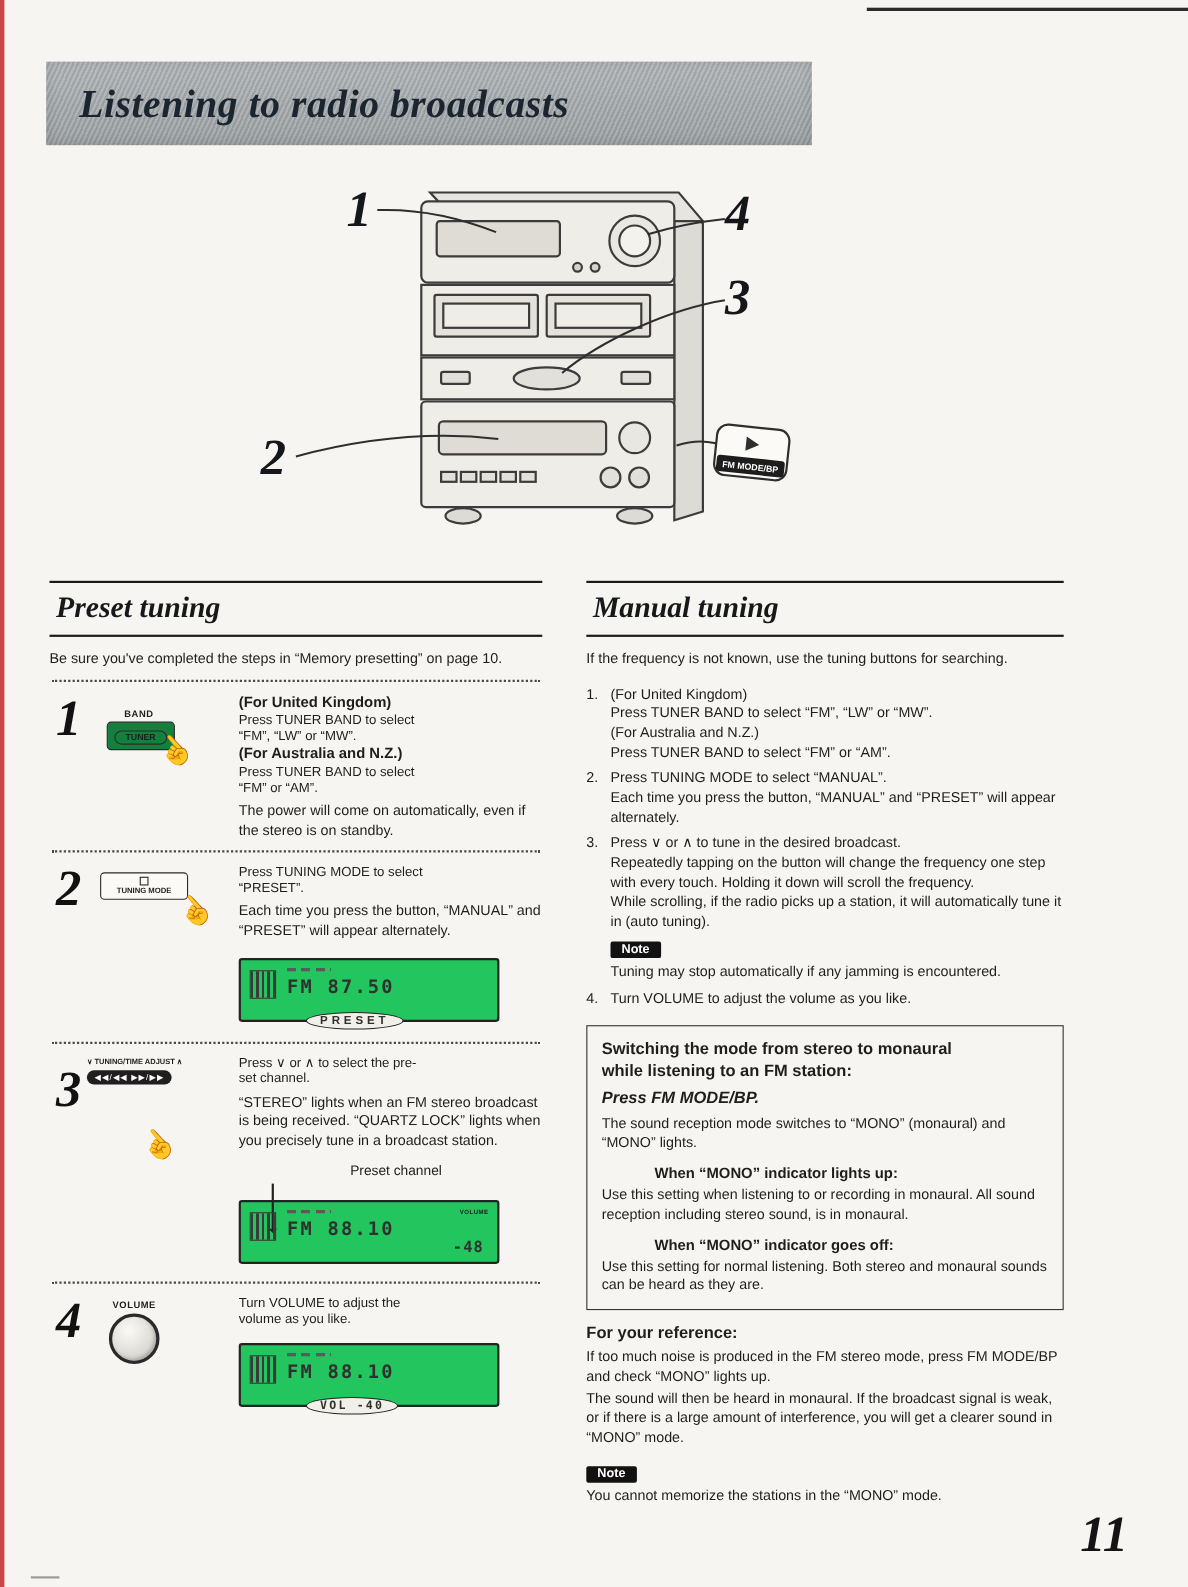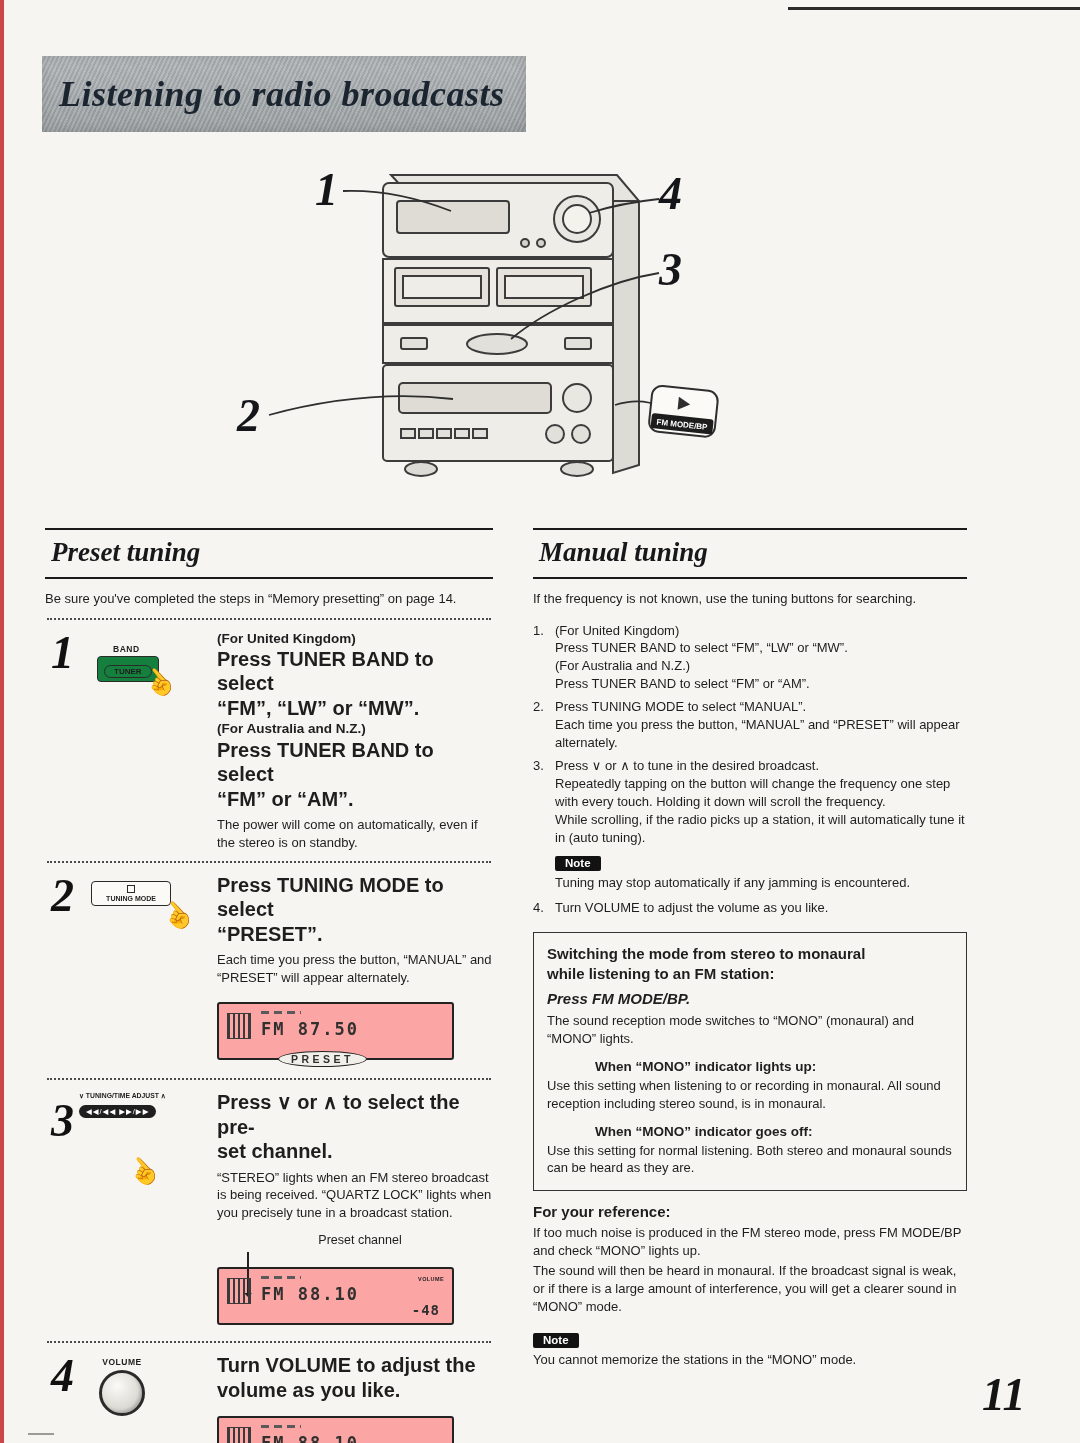--- a/index.html
+++ b/index.html
@@ -10,25 +10,25 @@
     font-family:"Liberation Sans", sans-serif;
     color:#1e1e1e;
     overflow:hidden;
   }
   .red-edge { position:absolute; left:0; top:0; width:4px; height:100%; background:#c2272c; opacity:.85; }
   .scan-line-top { position:absolute; right:0; top:7px; width:292px; height:3px; background:#2b2b2b; }
   .scan-dot-bl { position:absolute; left:28px; bottom:8px; width:26px; height:2px; background:#9a9a96; }
 
   
   .title-banner {
-    position:absolute; left:42px; top:56px; width:484px; height:76px;
+    position:absolute; left:42px; top:56px; width:696px; height:76px;
     background:
       repeating-linear-gradient(115deg, rgba(255,255,255,.10) 0 2px, rgba(0,0,0,.07) 2px 4px),
       linear-gradient(#b2b6b8, #9da2a5);
-    display:flex; align-items:center; padding-left:17px;
+    display:flex; align-items:center; padding-left:30px;
     box-shadow: inset 0 0 12px rgba(0,0,0,.12);
   }
   .title-banner h1 {
     font-family:"Liberation Serif", serif; font-style:italic; font-weight:bold;
     font-size:36px; color:#1b2530; letter-spacing:.5px;
   }
 
   
   .illustration { position:absolute; left:225px; top:146px; width:520px; height:372px; }
   .illustration svg { width:100%; height:100%; }
@@ -52,21 +52,21 @@
   
   .step { display:flex; margin:4px 0 2px; }
   .gutter { width:172px; flex:none; position:relative; min-height:110px; }
   .num {
     position:absolute; left:6px; top:0;
     font-family:"Liberation Serif", serif; font-style:italic; font-weight:bold;
     font-size:46px; line-height:1; color:#111;
   }
   .content { flex:1; }
   .lead { font-weight:bold; font-size:13.5px; line-height:1.3; }
-  .cmd  { font-weight:bold; font-size:20px;  line-height:1.22; }
+  .cmd  { font-weight:normal; font-size:12px;  line-height:1.22; }
   .content .p { margin-top:5px; }
 
   .hand { display:inline-block; font-size:26px; transform:rotate(-42deg); color:#222; line-height:1; }
 
   
   .band-icon { position:absolute; left:52px; top:14px; width:100px; }
   .band-label { font-size:8.5px; font-weight:bold; margin:0 0 2px 16px; letter-spacing:.5px; }
   .band-box { border:1.5px solid #2a2a2a; border-radius:4px; padding:3px 6px; display:inline-block; background:#15803d; }
   .band-btn { border:1.5px solid #2a2a2a; border-radius:9px; font-size:8px; font-weight:bold; padding:1px 9px; display:inline-block; }
   .band-icon .hand { position:absolute; right:22px; top:26px; }
@@ -89,21 +89,21 @@
   .vol-label { font-size:8.5px; font-weight:bold; letter-spacing:.5px; margin-bottom:3px; }
   .knob {
     width:46px; height:46px; border-radius:50%; border:3px solid #2a2a2a;
     background:radial-gradient(circle at 38% 32%, #fbfaf7, #c8c6bf);
     box-shadow: inset -2px -2px 3px rgba(0,0,0,.18); margin:0 auto;
   }
 
   
   .lcd {
     position:relative; border:2px solid #232323; border-radius:3px;
-    width:237px; height:58px; background:#fca5a5; margin-top:10px;
+    width:237px; height:58px; background:#22c55e; margin-top:10px;
   }
   .lcd-eq {
     position:absolute; left:8px; top:9px; width:24px; height:26px;
     border:1px solid #3a3a3a;
     background: repeating-linear-gradient(90deg, #3a3a3a 0 2px, transparent 2px 5px);
   }
   .lcd-ind {
     position:absolute; left:42px; top:7px; width:40px; height:3px;
     background: repeating-linear-gradient(90deg, #5a5a5a 0 8px, transparent 8px 13px);
   }
@@ -217,21 +217,21 @@
       <text x="90" y="58">1</text>
       <text x="434" y="62">4</text>
       <text x="434" y="138">3</text>
       <text x="12" y="284">2</text>
     </g>
   </svg>
 </div>
 
 <div class="col left">
   <h2 class="sec-head">Preset tuning</h2>
-  <p class="body">Be sure you've completed the steps in “Memory presetting” on page 14.</p>
+  <p class="body">Be sure you've completed the steps in “Memory presetting” on page 10.</p>
   <div class="dotsep"></div>
 
   <div class="step">
     <div class="gutter">
       <div class="num">1</div>
       <div class="band-icon">
         <div class="band-label">BAND</div>
         <div class="band-box">
           <span class="band-btn">TUNER</span>
         </div>

